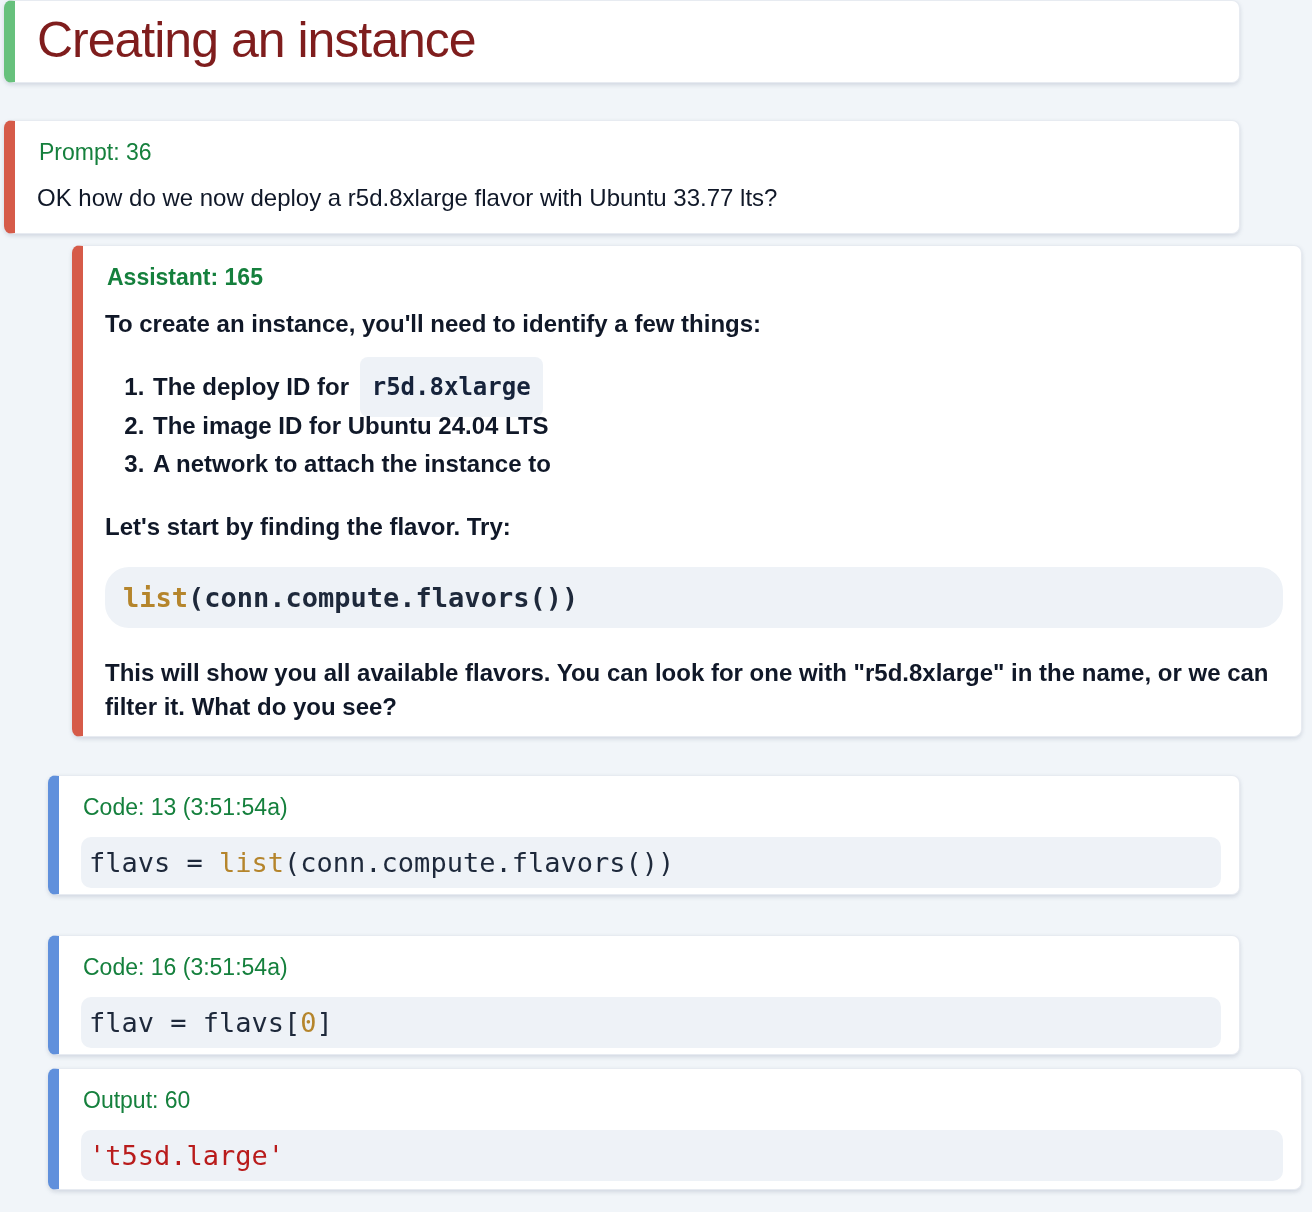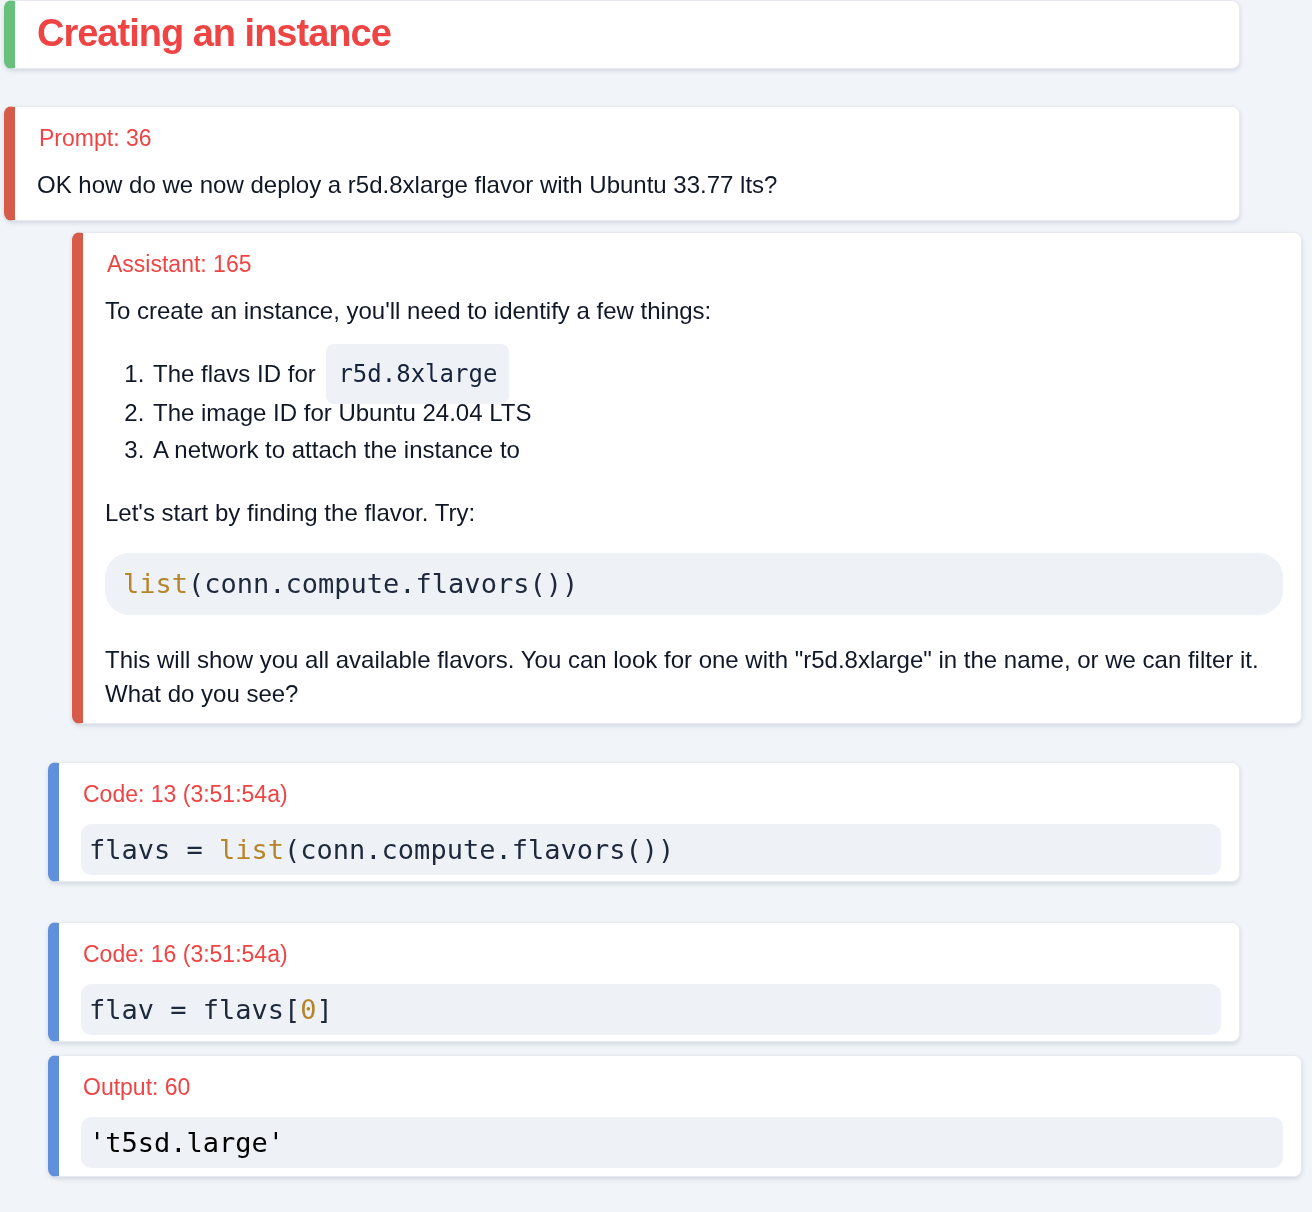--- a/index.html
+++ b/index.html
@@ -24,35 +24,35 @@
     padding: 13px 18px 8px 22px;
   }
   
   .card.green  { border-left-color: #67c17c; }
   .card.red    { border-left-color: #d65b49; }
   .card.blue   { border-left-color: #6090dc; margin-left: 48px; }
 
   
   .title-card     { margin: 0 72px 37px 4px; padding: 11px 18px 12px 22px; }
   .prompt-card    { margin: 0 72px 11px 4px; }
-  .assistant-card { margin: 0 10px 38px 72px; padding-bottom: 12px; }
+  .assistant-card { margin: 0 10px 38px 72px; padding-bottom: 12px; font-weight: bold; }
   .code-card-1    { margin: 0 72px 40px 4px; padding-bottom: 4px; }
   .code-card-2    { margin: 0 72px 13px 4px; padding-bottom: 4px; }
   .output-card    { margin: 0 10px 0 76px; padding-bottom: 6px; }
 
   h1.page-title {
-    font-size: 38px;
-    font-weight: 700;
+    font-size: 50px;
+    font-weight: 400;
     letter-spacing: -1px;
-    color: #ef4444;
+    color: #7f1d1d;
     line-height: 1.15;
   }
   .cell-header {
     font-size: 23px;
-    color: #ef4444;
+    color: #15803d;
     line-height: 1.3;
     margin: 4px 0 14px 2px;
   }
   .body-text {
     font-size: 24px;
     color: #101828;
     line-height: 1.42;
     margin: 4px 0 10px 0;
   }
   .assistant-card p.body-text { margin: 4px 0 0 0; }
@@ -81,21 +81,21 @@
     color: #1e293b;
     background: #eef2f7;
     border-radius: 10px;
     line-height: 1.3;
     white-space: pre;
   }
   pre.md-code   { padding: 13px 18px; margin: 23px 0 28px 0; border-radius: 24px; }
   pre.cell-code { padding: 8px 8px;  margin: 0 0 2px 0; }
   .kw     { color: #b5852c; }
   .num    { color: #b5852c; }
-  .string { color: #000000; }
+  .string { color: #b91c1c; }
   .para3 { margin-top: 24px !important; }
 </style>
 </head>
 <body>
 
 <div class="page">
 
   <section class="card green title-card">
     <h1 class="page-title">Creating an instance</h1>
   </section>
@@ -103,21 +103,21 @@
   <section class="card red prompt-card">
     <div class="cell-header">Prompt: 36</div>
     <p class="body-text">OK how do we now deploy a r5d.8xlarge flavor with Ubuntu 33.77 lts?</p>
   </section>
 
   <section class="card red assistant-card">
     <div class="cell-header">Assistant: 165</div>
     <p class="body-text">To create an instance, you'll need to identify a few things:</p>
     <ol>
       <li>
-        <span>The flavs ID for </span><code class="inline-code">r5d.8xlarge</code>
+        <span>The deploy ID for </span><code class="inline-code">r5d.8xlarge</code>
       </li>
       <li>The image ID for Ubuntu 24.04 LTS</li>
       <li>A network to attach the instance to</li>
     </ol>
     <p class="body-text">Let's start by finding the flavor. Try:</p>
     <pre class="code-block md-code"><span class="kw">list</span><span>(conn.compute.flavors())</span></pre>
     <p class="body-text para3">This will show you all available flavors. You can look for one with "r5d.8xlarge" in the name, or we can filter it. What do you see?</p>
   </section>
 
   <section class="card blue code-card-1">

